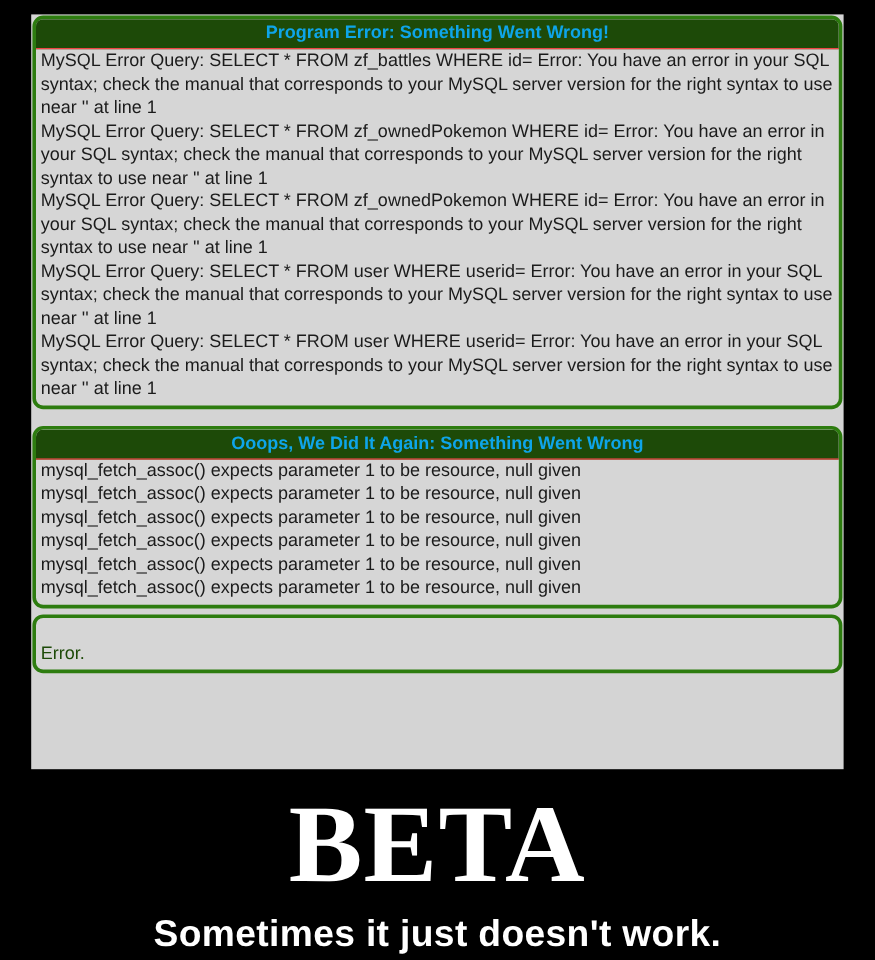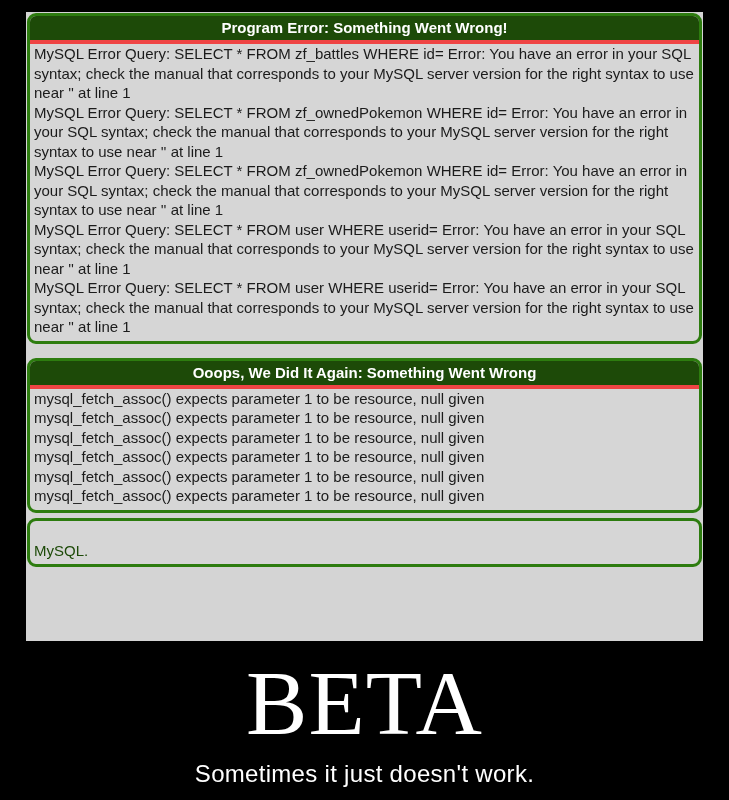--- a/index.html
+++ b/index.html
@@ -25,27 +25,27 @@
   .box {
     border: 3px solid #2d7c0f;
     border-radius: 9px;
     overflow: hidden;
     background: #d6d6d6;
   }
   .box-program { margin-bottom: 14px; }
   .box-fetch   { margin-bottom: 5px; }
   .box-header {
     background: #1d4a08;
-    color: #ffffff;
+    color: #0ea5e9;
     font-weight: bold;
     font-size: 15px;
     line-height: 19px;
     text-align: center;
     padding: 2px 4px 3px 4px;
-    border-bottom: 4px solid #ef4444;
+    border-bottom: 1px solid #ef4444;
   }
   .box-body {
     font-size: 15px;
     line-height: 19.5px;
     color: #1b1b1b;
     padding: 0 4px 4px 4px;
   }
   .error-line { white-space: normal; }
   .battle-body { padding-top: 1px; padding-bottom: 4px; }
   .return-link {
@@ -56,31 +56,32 @@
     cursor: pointer;
   }
   
   .caption {
     position: absolute;
     left: 0;
     top: 641px;
     width: 729px;
     text-align: center;
     color: #ffffff;
+    font-weight: bold;
   }
   .beta-title {
     font-family: "Liberation Serif", serif;
     font-size: 92px;
     line-height: 1.0;
     letter-spacing: 1px;
     margin-top: 16px;
   }
   .beta-subtitle {
     font-family: "Liberation Sans", sans-serif;
-    font-size: 24px;
+    font-size: 31px;
     line-height: 1.1;
     margin-top: 12px;
     letter-spacing: 0.3px;
   }
 </style>
 </head>
 <body>
 
 <div class="page">
 
@@ -102,21 +103,21 @@
       <div class="error-line">mysql_fetch_assoc() expects parameter 1 to be resource, null given</div>
       <div class="error-line">mysql_fetch_assoc() expects parameter 1 to be resource, null given</div>
       <div class="error-line">mysql_fetch_assoc() expects parameter 1 to be resource, null given</div>
       <div class="error-line">mysql_fetch_assoc() expects parameter 1 to be resource, null given</div>
       <div class="error-line">mysql_fetch_assoc() expects parameter 1 to be resource, null given</div>
     </div>
   </div>
 
   <div class="box box-battle">
     <div class="box-body battle-body">
-      <a href="#" class="return-link">MySQL.</a>
+      <a href="#" class="return-link">Error.</a>
     </div>
   </div>
 
 </div>
 
 <div class="caption">
   <div class="beta-title">BETA</div>
   <div class="beta-subtitle">Sometimes it just doesn't work.</div>
 </div>
 

